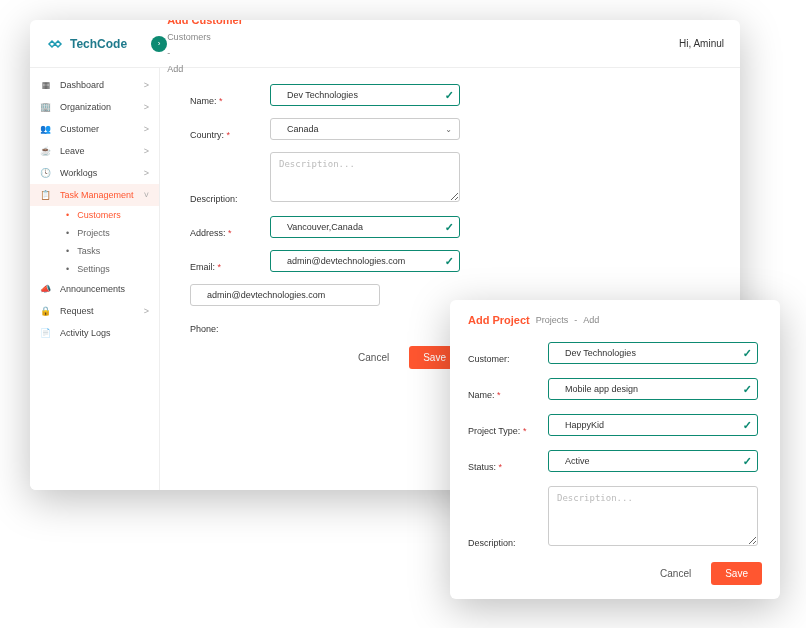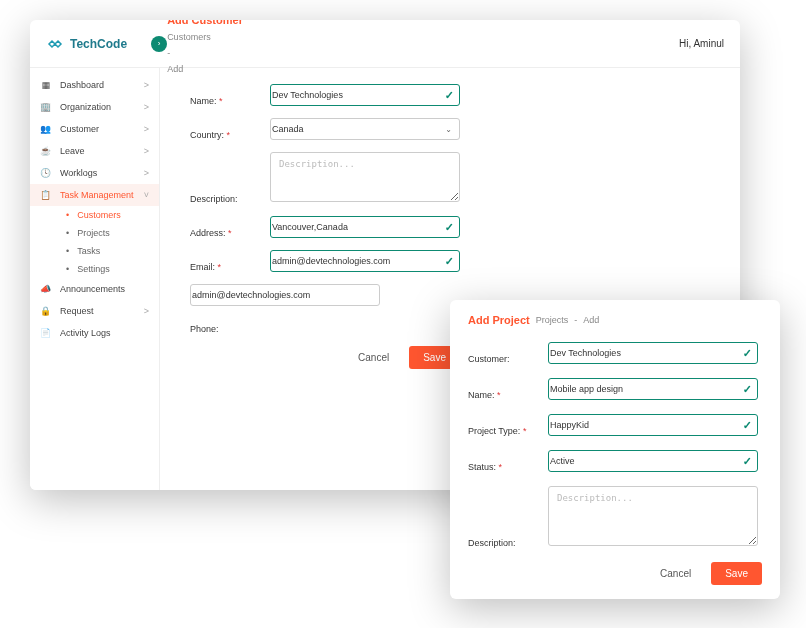--- a/index.html
+++ b/index.html
@@ -21,21 +21,21 @@
   .sb-item .chev { margin-left: auto; color: #aaa; font-size: 9px; }
   .sb-item.active { color: #ff5630; background: #fdf1ee; }
   .sb-sub { padding-left: 26px; }
   .sb-sub .sb-item { padding: 4px 10px; color: #666; }
   .sb-sub .sb-item.sub-active { color: #ff5630; }
   .form-area { flex: 1; padding: 16px 30px 12px 30px; overflow: auto; }
   .row { display: flex; align-items: flex-end; margin-bottom: 12px; }
   .lbl { width: 80px; font-size: 9px; color: #333; padding-top: 6px; }
   .req::after { content: " *"; color: #d33; }
   .ctrl { width: 190px; position: relative; }
-  .input, .select, .ta { width: 100%; border: 1px solid #ccc; border-radius: 3px; padding: 5px 24px 5px 1px; font-size: 9px; background:#fff; color:#333; }
+  .input, .select, .ta { width: 100%; border: 1px solid #ccc; border-radius: 3px; padding: 5px 24px 5px 16px; font-size: 9px; background:#fff; color:#333; }
   .ta { height: 50px; resize: both; padding: 6px 8px; }
   .valid { border-color: #0d8a72; }
   .check { position: absolute; right: 6px; top: 50%; transform: translateY(-50%); color: #0d8a72; font-size: 11px; font-weight: 700; }
   .select-caret { position: absolute; right: 8px; top: 50%; transform: translateY(-50%); color: #666; font-size: 8px; }
   .actions { display: flex; justify-content: flex-end; gap: 10px; padding-right: 0; margin-top: 6px; }
   .btn-flat { background: transparent; border: none; color: #555; font-size: 10px; padding: 6px 10px; cursor: pointer; }
   .btn-primary { background: #ff5630; border: none; color: #fff; font-size: 10px; padding: 6px 14px; border-radius: 3px; cursor: pointer; }
   .overlay { left: 450px; top: 300px; width: 330px; padding: 14px 18px; }
   .overlay .crumbs2 { display: flex; gap: 6px; align-items: center; margin-bottom: 16px; }
   .overlay .row { margin-bottom: 14px; }

